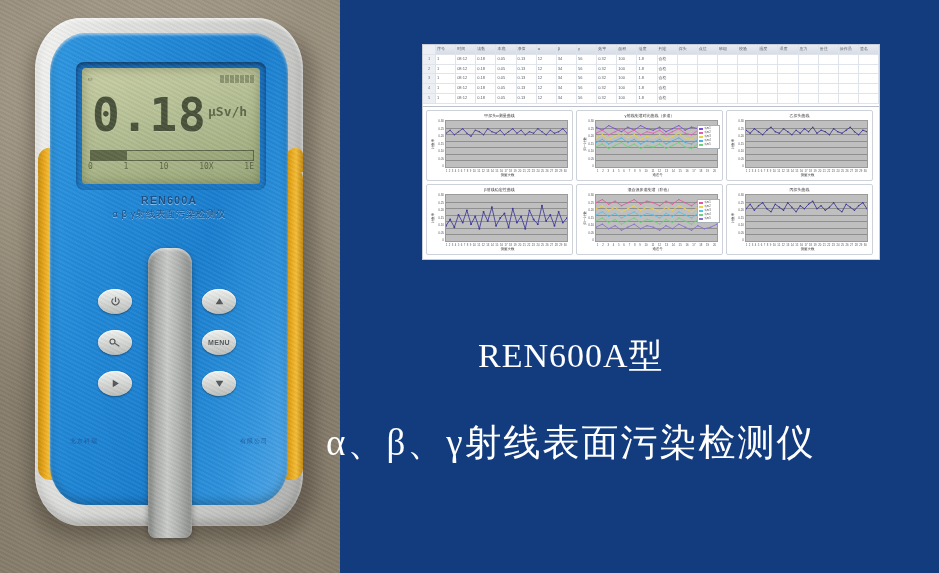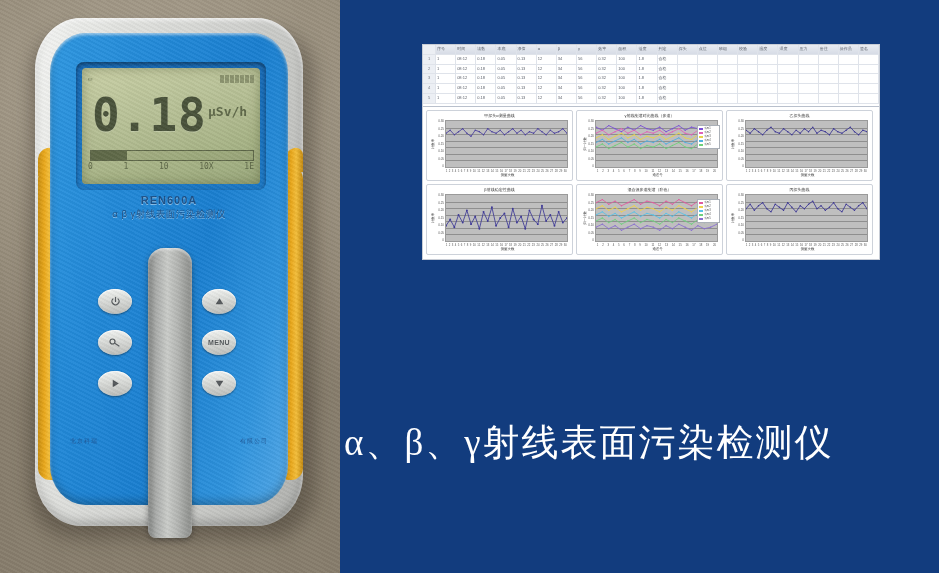--- a/index.html
+++ b/index.html
@@ -188,21 +188,21 @@
   .legend div{display:flex;align-items:center;gap:1px;font-size:2.6px;color:#444;line-height:4px;}
   .legend i{display:block;width:4px;height:2px;}
 
   
   .caption1{
     position:absolute;left:478px;top:333px;
     font-family:"Liberation Serif", serif;
     font-size:34px;color:#ffffff;letter-spacing:1px;white-space:nowrap;
   }
   .caption2{
-    position:absolute;left:344px;top:418px;
+    position:absolute;left:326px;top:418px;
     font-family:"Liberation Serif", serif;
     font-size:37px;color:#ffffff;letter-spacing:2px;white-space:nowrap;
   }
 </style>
 </head>
 <body>
 
 <div id="stage">
 
   <div class="photo">
@@ -1140,15 +1140,16 @@
             <span>27</span>
             <span>28</span>
             <span>29</span>
             <span>30</span>
           </div>
           <div class="xlab">测量次数</div>
         </div>
       </div>
   </div>
 
+  <div class="caption1">REN600A型</div>
   <div class="caption2">α、β、γ射线表面污染检测仪</div>
 
 </div>
 
 </body></html>

